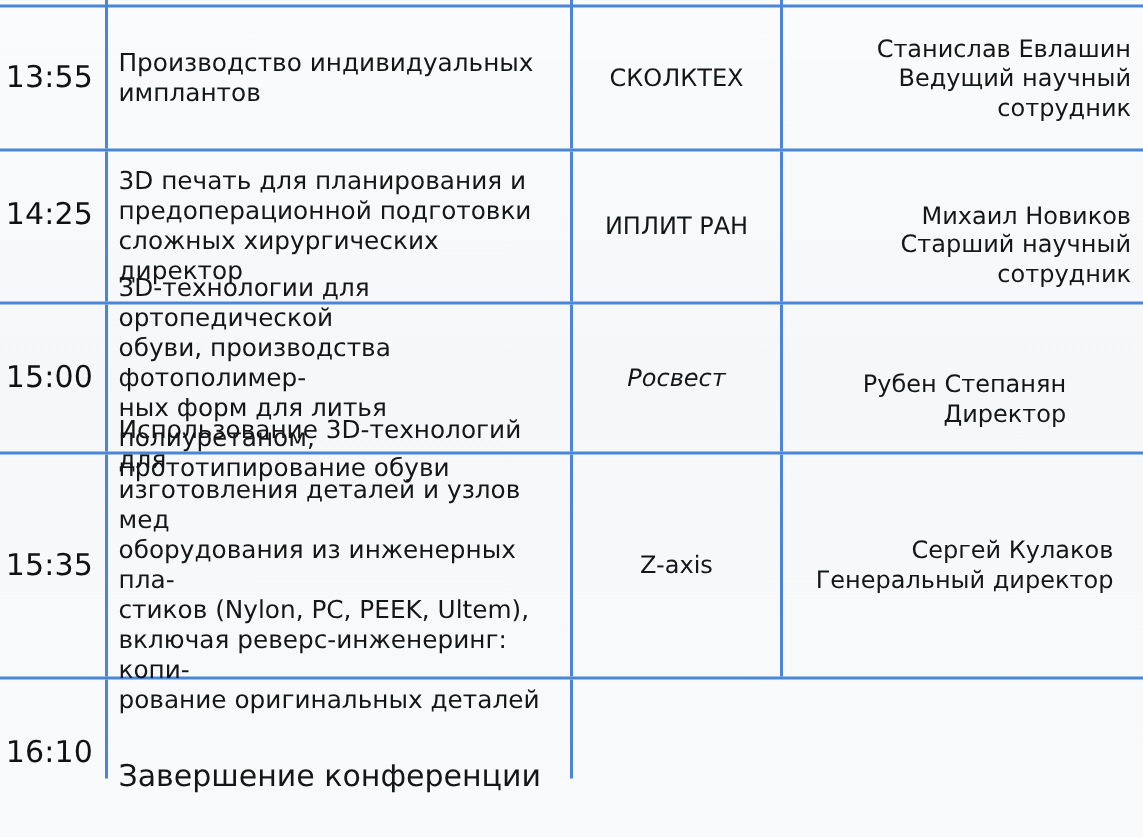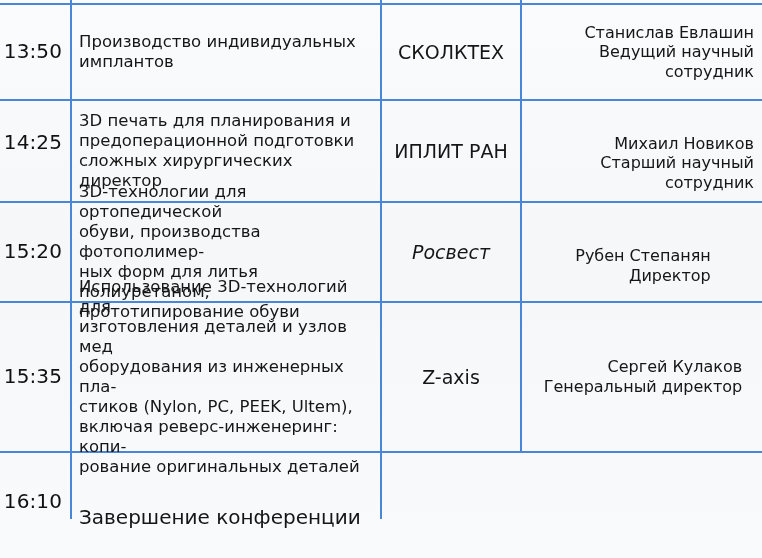--- a/index.html
+++ b/index.html
@@ -61,21 +61,21 @@
     justify-content: flex-start;
     padding-left: 5px;
     padding-right: 3px;
     font-size: 16.5px;
     color: #161616;
   }
   .cell-org {
     justify-content: center;
     text-align: left;
     padding: 0 6px;
-    font-size: 19px;
+    font-size: 16px;
     color: #161616;
   }
   .cell-person {
     justify-content: center;
     text-align: right;
     padding: 0 8px;
     font-size: 16px;
     color: #161616;
   }
   .cell-topic .txt,
@@ -119,21 +119,21 @@
   <div class="vline" style="left:380px; top:303px; height:148px;"></div>
   <div class="vline" style="left:380px; top:453px; height:66px;"></div>
 
   <div class="vline" style="left:520px; top:0px;   height:99px;"></div>
   <div class="vline" style="left:520px; top:101px; height:100px;"></div>
   <div class="vline" style="left:520px; top:203px; height:98px;"></div>
   <div class="vline" style="left:520px; top:303px; height:148px;"></div>
 </div>
 
 <div class="cell cell-time" style="left:0px;   top:5px;   width:66px;  height:94px;">
-  <span class="txt">13:50</span>
+  <span class="txt">13:55</span>
 </div>
 <div class="cell cell-topic" style="left:74px;  top:5px;   width:304px; height:94px;">
   <span class="txt">Производство индивидуальных
 имплантов</span>
 </div>
 <div class="cell cell-org" style="left:384px; top:5px;   width:134px; height:94px;">
   <span class="txt">СКОЛКТЕХ</span>
 </div>
 <div class="cell cell-person" style="left:524px; top:5px;   width:238px; height:94px;">
   <span class="txt">Станислав Евлашин
@@ -150,21 +150,21 @@
 </div>
 <div class="cell cell-org" style="left:384px; top:101px; width:134px; height:100px;">
   <span class="txt">ИПЛИТ РАН</span>
 </div>
 <div class="cell cell-person" style="left:524px; top:101px; width:238px; height:124px;">
   <span class="txt">Михаил Новиков
 Старший научный сотрудник</span>
 </div>
 
 <div class="cell cell-time" style="left:0px;   top:203px; width:66px;  height:98px;">
-  <span class="txt">15:20</span>
+  <span class="txt">15:00</span>
 </div>
 <div class="cell cell-topic" style="left:74px;  top:203px; width:304px; height:98px;">
   <span class="txt">3D-технологии для ортопедической
 обуви, производства фотополимер-
 ных форм для литья полиуретаном,
 прототипирование обуви</span>
 </div>
 <div class="cell cell-org" style="left:384px; top:203px; width:134px; height:98px;font-style:italic;">
   <span class="txt">Росвест</span>
 </div>

